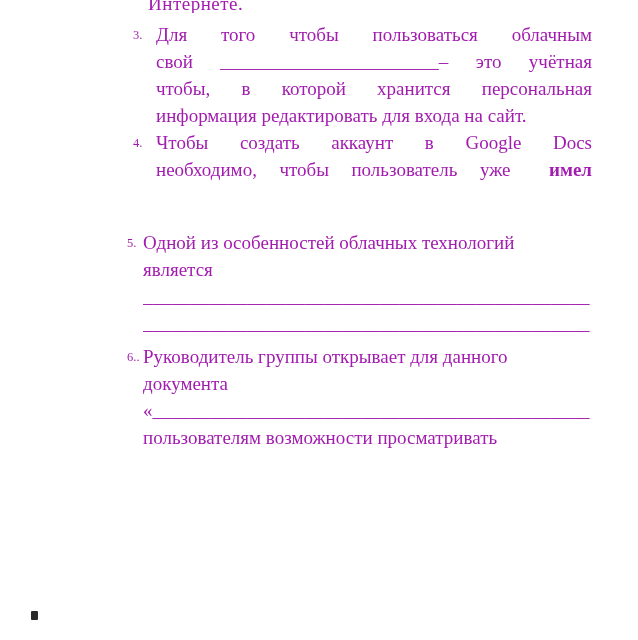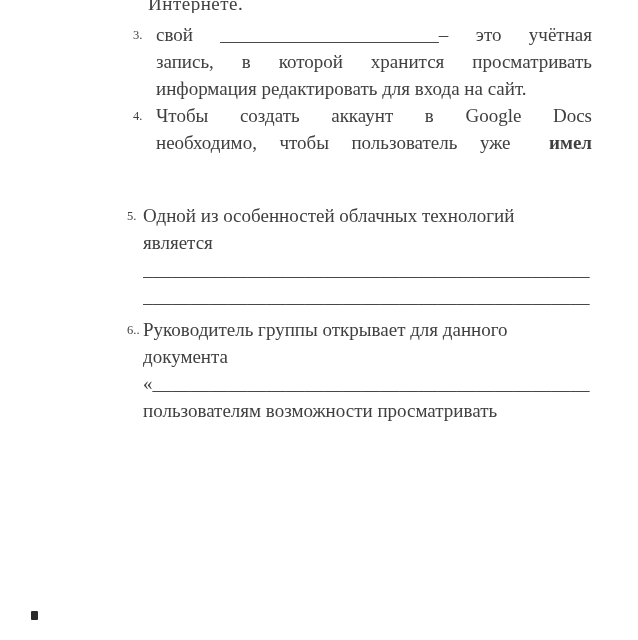--- a/index.html
+++ b/index.html
@@ -7,21 +7,21 @@
     padding: 0;
     background: #ffffff;
   }
   .canvas {
     position: relative;
     width: 638px;
     height: 640px;
     background: #ffffff;
     overflow: hidden;
     font-family: "Liberation Serif", "DejaVu Serif", serif;
-    color: #404040;
+    color: #a21caf;
     font-size: 19px;
     line-height: 27px;
   }
   
   .top-fragment-clip {
     position: absolute;
     top: 0;
     left: 148px;
     height: 13px;
     overflow: hidden;
@@ -93,22 +93,23 @@
 <div class="canvas">
 
   <div class="top-fragment-clip">
     <span class="frag">Интернете.</span>
   </div>
 
   <div class="items">
       <div class="item item-0">
         <span class="num">3.</span>
         <div class="body">
+          <div class="line jst"><span>Для того чтобы пользоваться облачным</span></div>
           <div class="line jst"><span>свой _______________________– это учётная</span></div>
-          <div class="line jst"><span>запись, в которой хранится просматривать</span></div>
+          <div class="line jst"><span>чтобы, в которой хранится персональная</span></div>
           <div class="line"><span>информация редактировать для входа на сайт.</span></div>
         </div>
       </div>
       <div class="item item-1">
         <span class="num">4.</span>
         <div class="body">
           <div class="line jst"><span>Чтобы создать аккаунт в Google Docs</span></div>
           <div class="line jst"><span>необходимо, чтобы пользователь уже </span><span class="bold">имел</span></div>
         </div>
       </div>

